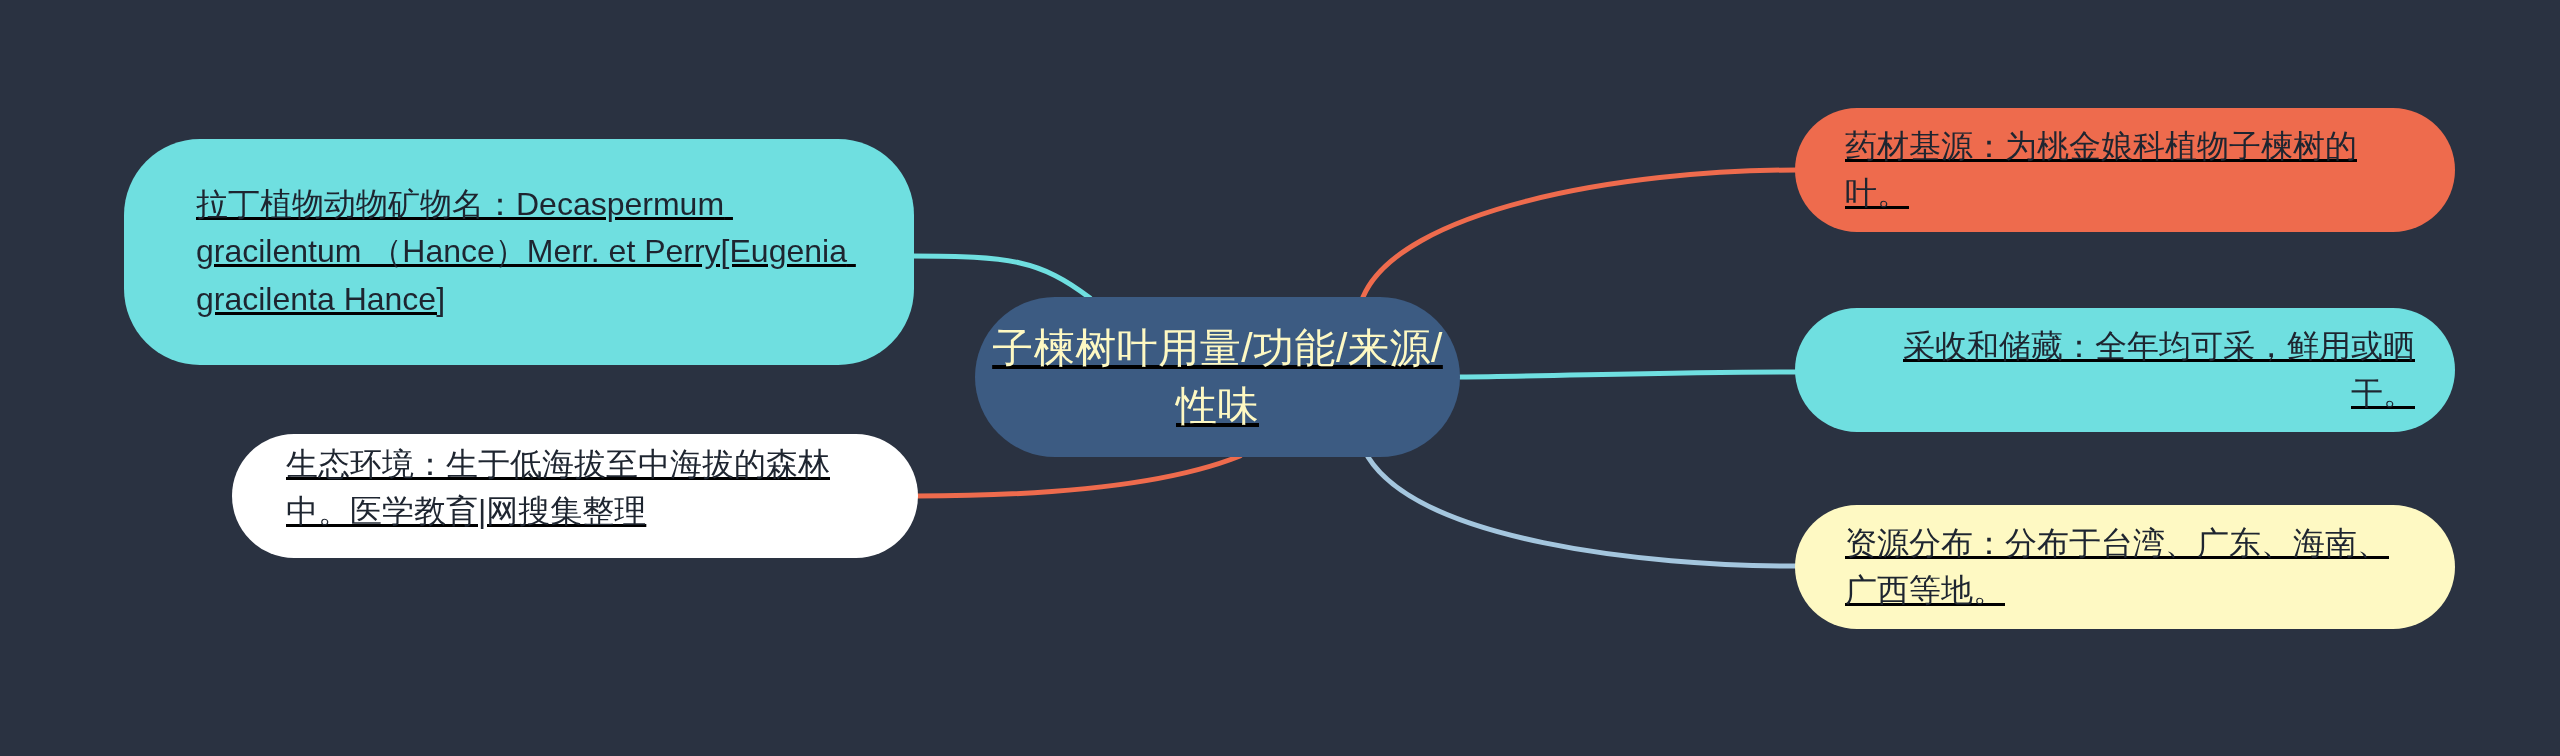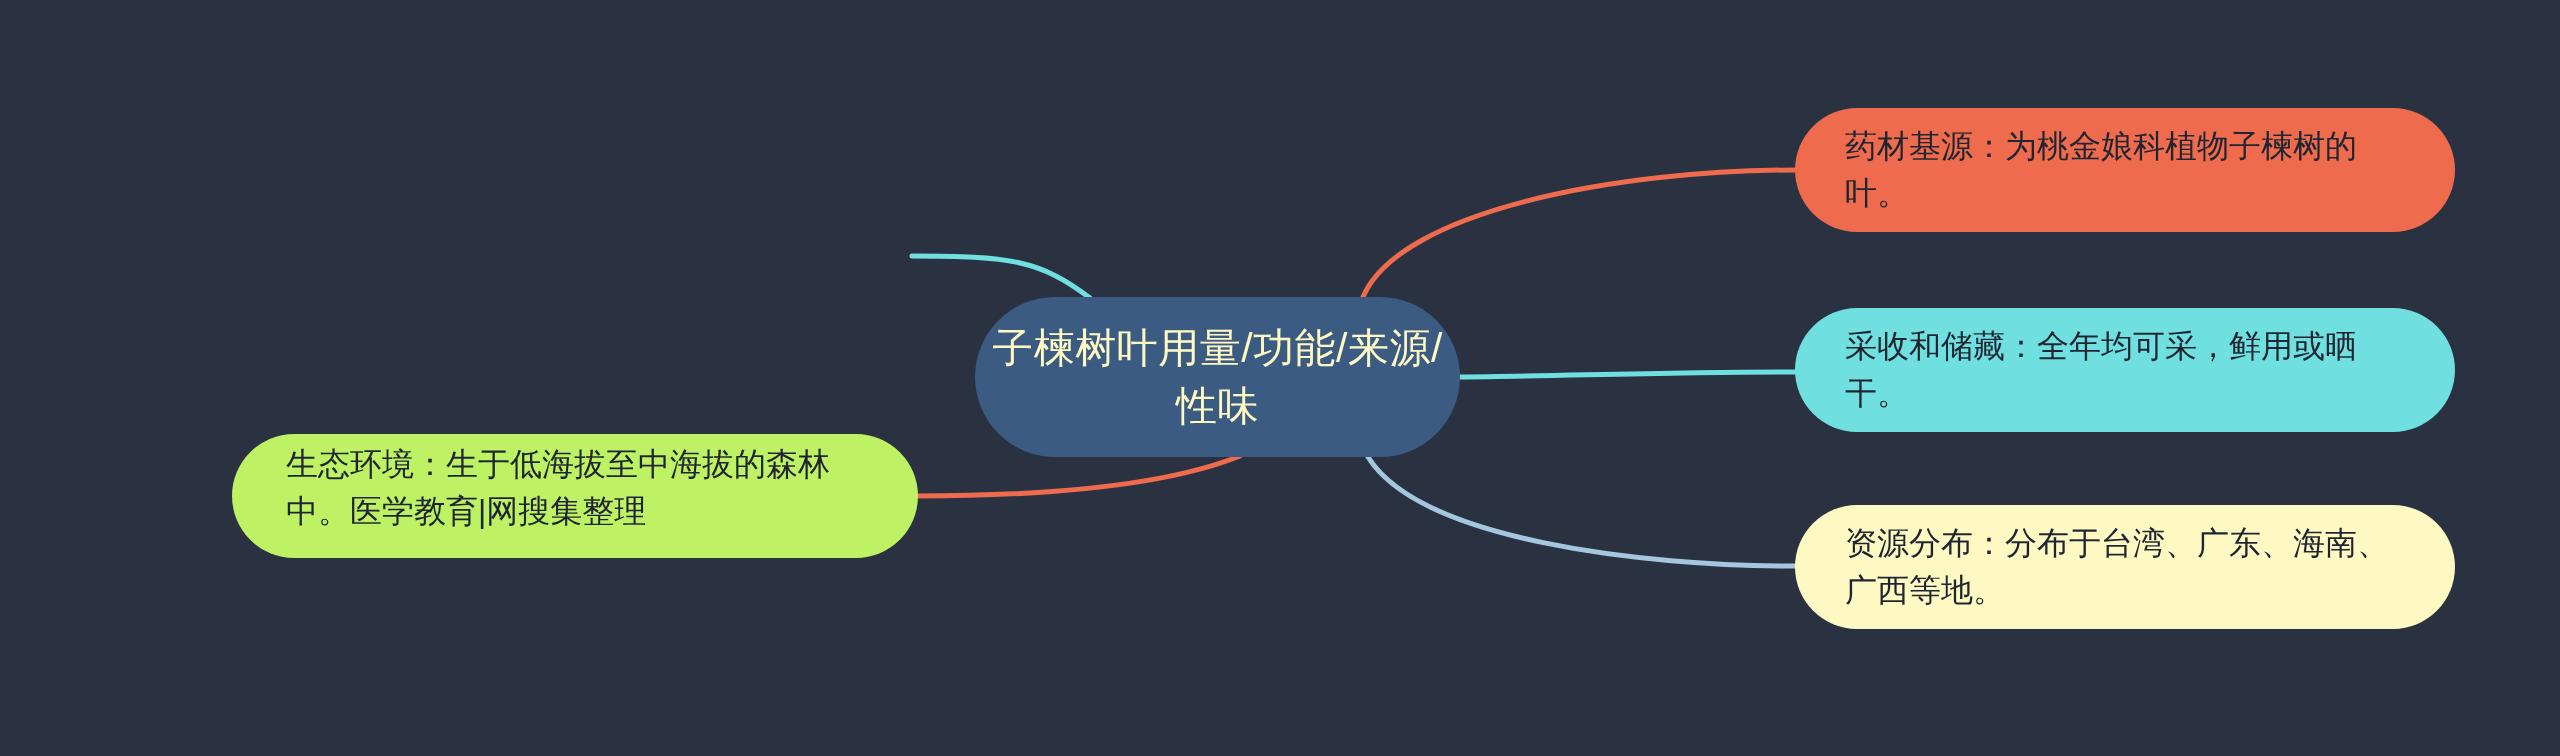--- a/index.html
+++ b/index.html
@@ -26,20 +26,21 @@
     pointer-events: none;
     z-index: 1;
   }
   .node {
     position: absolute;
     z-index: 2;
     display: flex;
     align-items: center;
     border-radius: 60px;
     box-sizing: border-box;
+    text-decoration: underline;
   }
   .node .node-text {
     width: 100%;
     display: block;
     white-space: pre-wrap;
     word-break: break-word;
   }
 
   
   #node-center {
@@ -76,21 +77,21 @@
     line-height: 1.47;
     text-align: left;
   }
 
   
   #node-eco {
     left: 232px;
     top: 434px;
     width: 686px;
     height: 124px;
-    background: #bef264;
+    background: #ffffff;
     border-radius: 62px;
     padding: 0 48px 16px 54px;
   }
   #node-eco .node-text {
     color: #1e2530;
     font-size: 32px;
     line-height: 1.47;
     text-align: left;
   }
 
@@ -118,21 +119,21 @@
     width: 660px;
     height: 124px;
     background: #6fdfe0;
     border-radius: 62px;
     padding: 0 40px 0 50px;
   }
   #node-harvest .node-text {
     color: #1e2530;
     font-size: 32px;
     line-height: 1.47;
-    text-align: left;
+    text-align: right;
   }
 
   
   #node-distribution {
     left: 1795px;
     top: 505px;
     width: 660px;
     height: 124px;
     background: #fef9c3;
     border-radius: 62px;
@@ -156,20 +157,23 @@
 
     <path d="M 916 496 C 1030 496, 1160 488, 1240 456" fill="none" stroke="#ee6b4d" stroke-width="5" stroke-linecap="round"></path>
 
     <path d="M 1797 170 C 1620 170, 1400 210, 1363 297" fill="none" stroke="#ee6b4d" stroke-width="5" stroke-linecap="round"></path>
 
     <path d="M 1797 372 C 1680 372, 1560 376, 1460 377" fill="none" stroke="#6fdfe0" stroke-width="5" stroke-linecap="round"></path>
 
     <path d="M 1797 566 C 1640 566, 1420 540, 1368 457" fill="none" stroke="#a4c6de" stroke-width="5" stroke-linecap="round"></path>
   </svg>
 
+  <div class="node" id="node-latin">
+    <span class="node-text">拉丁植物动物矿物名：Decaspermum gracilentum （Hance）Merr. et Perry[Eugenia gracilenta Hance]</span>
+  </div>
 
   <div class="node" id="node-eco">
     <span class="node-text">生态环境：生于低海拔至中海拔的森林中。医学教育|网搜集整理</span>
   </div>
 
   <div class="node" id="node-center">
     <span class="node-text">子楝树叶用量/功能/来源/性味</span>
   </div>
 
   <div class="node" id="node-source">

